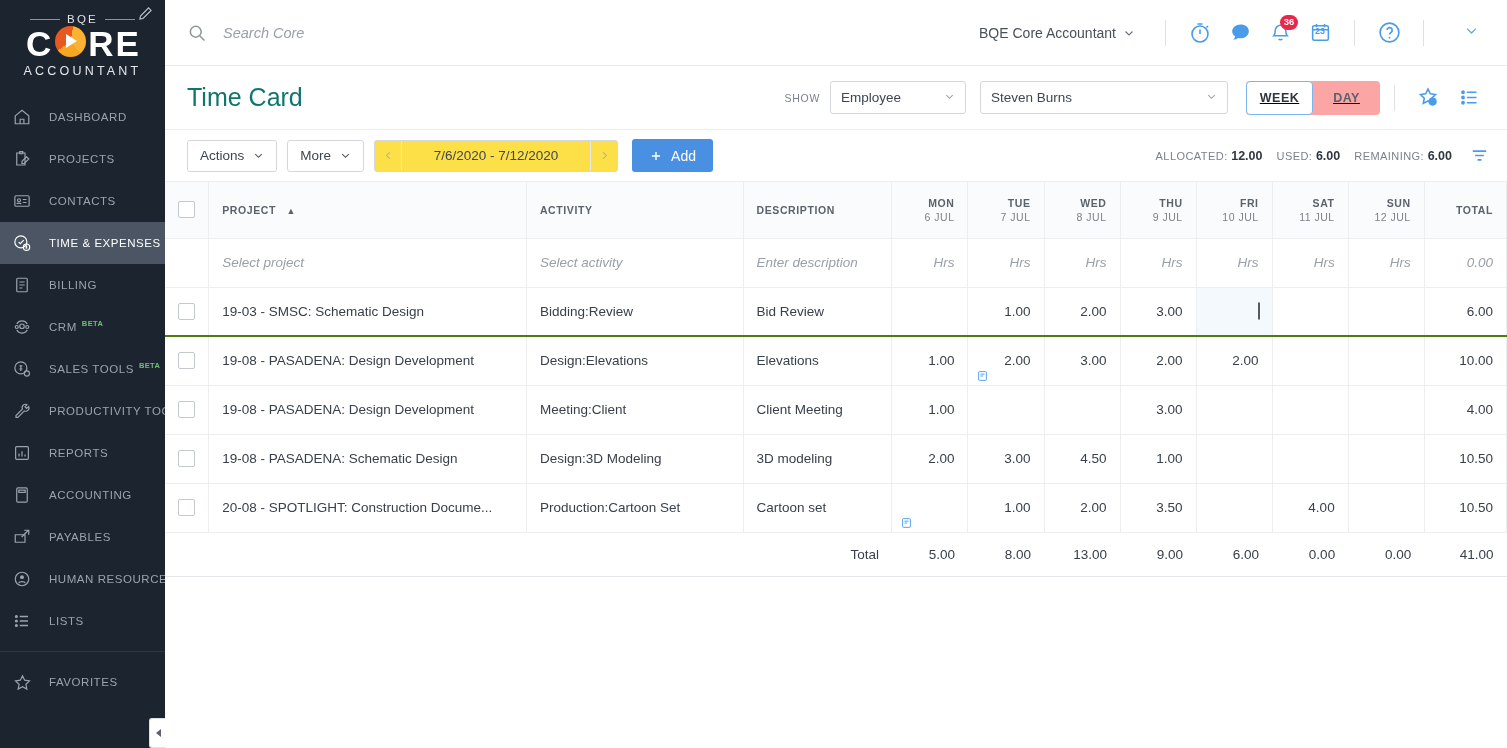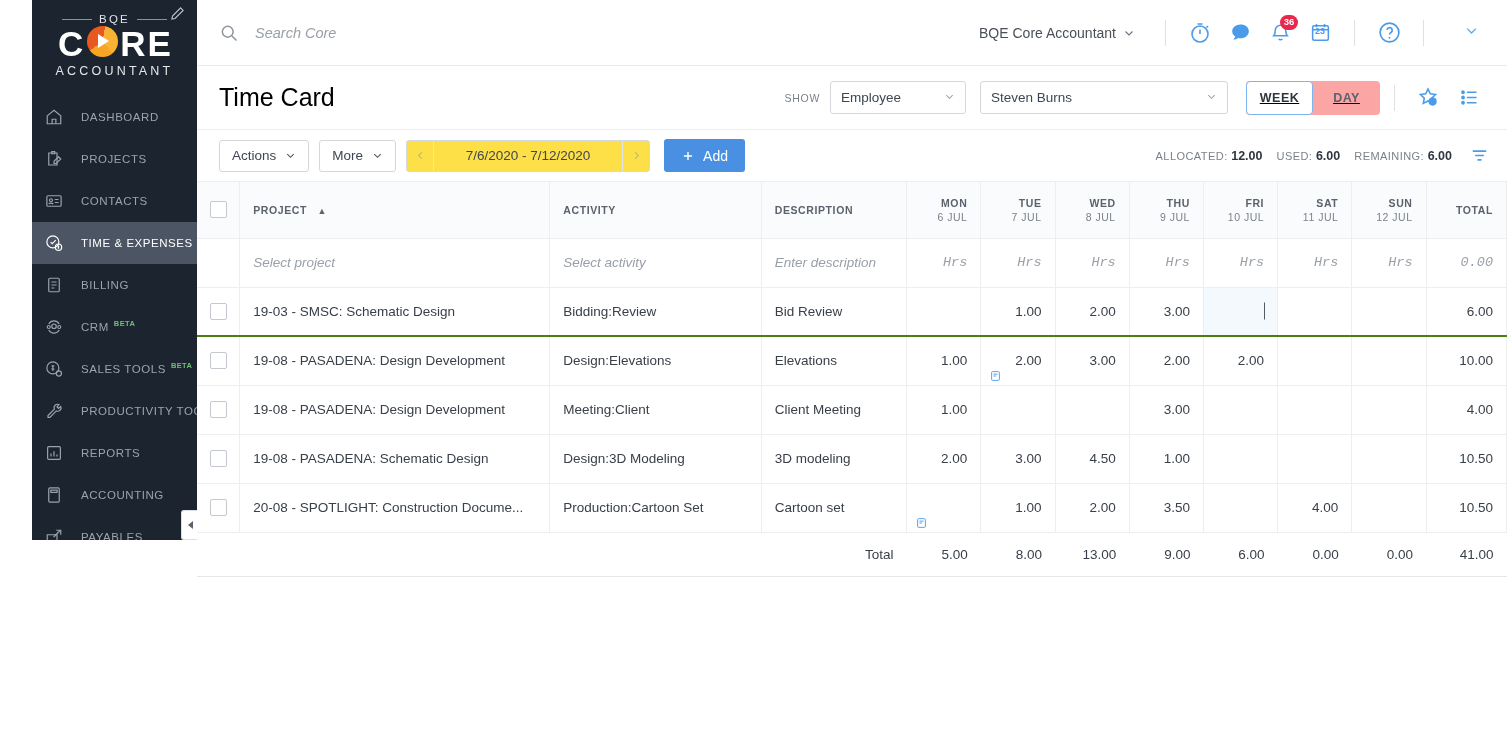--- a/index.html
+++ b/index.html
@@ -8,26 +8,25 @@
     width: 1507px; height: 748px;
     overflow: hidden;
     font-family: "Liberation Sans", sans-serif;
     background: #ffffff;
     -webkit-font-smoothing: antialiased;
   }
   .app { display: flex; width: 1507px; height: 748px; }
 
   
   .sidebar {
-    width: 165px; height: 540px;
+    width: 165px; height: 748px;
     background: #1c2430;
     flex: 0 0 165px;
     position: relative;
     overflow: hidden;
-    margin-left: 32px;
   }
   .logo-block {
     height: 86px;
     position: relative;
     padding-top: 8px;
   }
   .logo-bqe {
     display: flex; align-items: center; justify-content: center;
     gap: 7px;
     margin-top: 5px;
@@ -151,21 +150,21 @@
   }
   .chev-end { color: #66a9e8; padding: 0 10px 0 26px; cursor: pointer; }
 
   
   .titlerow {
     height: 64px; flex: 0 0 64px;
     display: flex; align-items: center;
     padding: 0 18px 0 22px;
     border-bottom: 1px solid #eceef0;
   }
-  .page-title { font-size: 25px; color: #000000; font-weight: 400; flex: 1; }
+  .page-title { font-size: 25px; color: #0f766e; font-weight: 400; flex: 1; }
   .show-label {
     font-size: 10.5px; color: #7b818a; letter-spacing: 0.7px; margin-right: 10px;
   }
   .select {
     height: 33px; border: 1px solid #d4d8dd; border-radius: 3px;
     background: #fff; display: flex; align-items: center;
     padding: 0 10px; font-size: 13.5px; color: #3f4651;
     cursor: pointer; position: relative;
   }
   .select .cv { margin-left: auto; color: #9aa1a9; padding-left: 10px; }
@@ -254,21 +253,21 @@
   .col-desc  { width: 143px; }
   .col-day   { width: 73px; }
   .col-total { width: 79px; }
 
   tbody td {
     height: 49px; padding: 0 13px;
     font-size: 13.5px; color: #3a4049; vertical-align: middle;
   }
   tbody td.num { text-align: right; position: relative; }
   tbody tr.newrow td { color: #9aa0a8; font-style: italic; }
-  tbody tr.newrow td.num { font-style: italic; color: #9aa0a8; font-family: Liberation Mono, monospace; }
+  tbody tr.newrow td.num { font-style: italic; color: #9aa0a8; }
   tbody tr.firstdata td { border-bottom: 2px solid #4d7c0f; }
   .chk {
     width: 17px; height: 17px; border: 1px solid #c4c9cf;
     border-radius: 2px; background: #fff; display: block; cursor: pointer;
   }
   .sortcaret { color: #5b626c; margin-left: 7px; font-size: 9px; }
   td.focused { background: #f3f9fd; }
   td.focused .caret-bar {
     position: absolute; right: 12px; top: 50%;
     transform: translateY(-50%);

